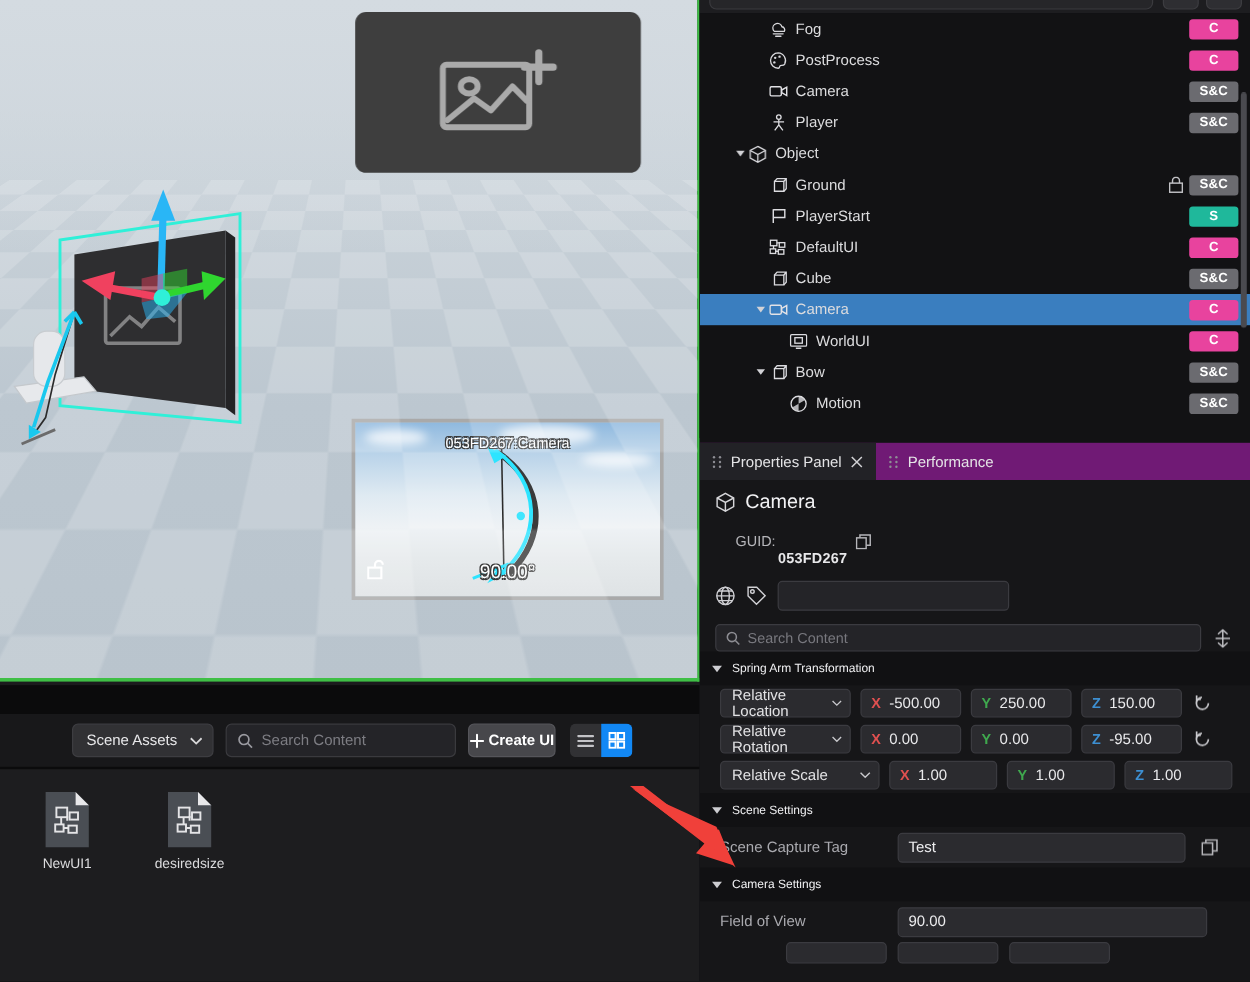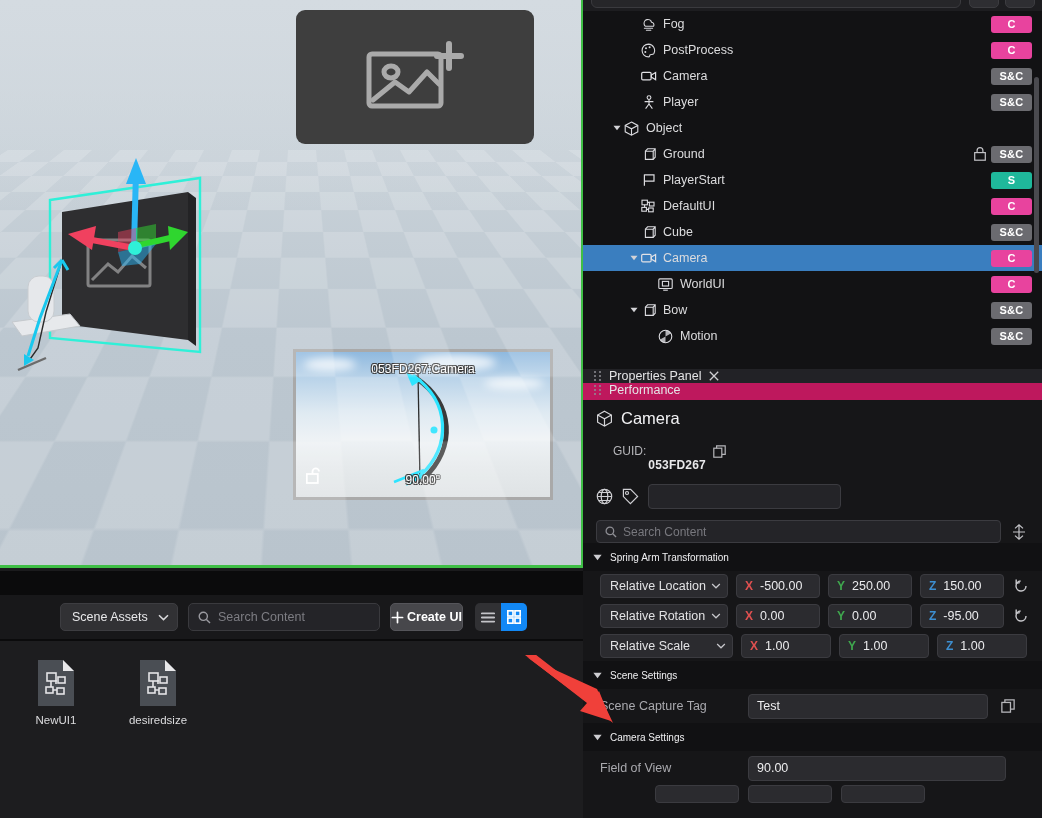--- a/index.html
+++ b/index.html
@@ -57,21 +57,21 @@
     overflow: hidden;
   }
   #cam-preview .cam-label {
     position: absolute; top: 10px; left: 0; right: 0; text-align: center;
     color: #fff; font-size: 12px;
     text-shadow: -1px -1px 0 #3a3a3a, 1px -1px 0 #3a3a3a, -1px 1px 0 #3a3a3a, 1px 1px 0 #3a3a3a;
     letter-spacing: .1px;
   }
   #cam-preview .fov-label {
     position: absolute; bottom: 10px; left: 0; right: 0; text-align: center;
-    color: #fff; font-size: 12px;
+    color: #fff; font-size: 16px;
     text-shadow: -1px -1px 0 #3a3a3a, 1px -1px 0 #3a3a3a, -1px 1px 0 #3a3a3a, 1px 1px 0 #3a3a3a;
   }
   #cam-preview .lock-glyph { position: absolute; left: 10px; bottom: 9px; }
   .cam-cloud { position:absolute; background: rgba(255,255,255,.75); border-radius: 50%; filter: blur(4px); }
 
   
   #asset-browser {
     position: absolute; left: 0; top: 571px; width: 583px; height: 247px;
     background: #0b0b0c;
   }
@@ -144,21 +144,21 @@
   .badge.sc { background: #6b6b70; }
   .badge.s  { background: #1fb89b; }
   #outliner-scrollbar {
     position: absolute; right: 3px; top: 66px; width: 5px; height: 196px;
     background: #4a4a4f; border-radius: 3px;
   }
 
   
   #tabstrip {
     position: absolute; left: 0; top: 369px; width: 459px; height: 31px;
-    background: #be185d; display: flex; align-items: stretch; flex-direction: column;
+    background: #701a75; display: flex; align-items: stretch;
   }
   .tab { display: flex; align-items: center; gap: 8px; padding: 0 11px; font-size: 12.5px; color: #e4e4e6; }
   .tab.active { background: #222226; }
   .grip { display: grid; grid-template-columns: 2px 2px; gap: 2px 3px; }
   .grip i { width: 2px; height: 2px; background: #8e8e94; border-radius: 50%; display: block; }
 
   
   #properties { position: absolute; left: 0; top: 400px; width: 459px; bottom: 0; background: #161618; overflow: hidden; }
   #prop-title { display: flex; align-items: center; gap: 8px; padding: 9px 0 0 13px; }
   #prop-title .t { color: #f2f2f4; font-size: 16.5px; }
@@ -179,21 +179,21 @@
     display: flex; align-items: center; gap: 6px; padding: 0 8px;
   }
   .prop-search span { color: #78787e; font-size: 12px; }
 
   .section-head {
     height: 28px; display: flex; align-items: center; gap: 8px; padding-left: 10px;
     background: #111113; color: #f0f0f2; font-size: 10px; margin-top: 0;
   }
   .prop-row { display: flex; align-items: center; height: 30px; padding-left: 17px; gap: 8px; }
   .xform-select {
-    width: 128px; height: 24px; background: #2b2b2f; border: 1px solid #3b3b40; border-radius: 4px;
+    width: 109px; height: 24px; background: #2b2b2f; border: 1px solid #3b3b40; border-radius: 4px;
     color: #e2e2e4; font-size: 12.5px; display: flex; align-items: center; justify-content: space-between;
     padding: 0 6px 0 9px;
   }
   .num-field {
     height: 24px; background: #2b2b2f; border: 1px solid #3b3b40; border-radius: 4px;
     display: flex; align-items: center; gap: 7px; padding: 0 8px; font-size: 12.5px; color: #eaeaec;
   }
   .num-field .ax { font-weight: 700; font-size: 12px; }
   .ax.x { color: #e05050; } .ax.y { color: #3fa84e; } .ax.z { color: #3d8fd1; }
   .w84 { width: 84px; } .w90 { width: 90px; }

